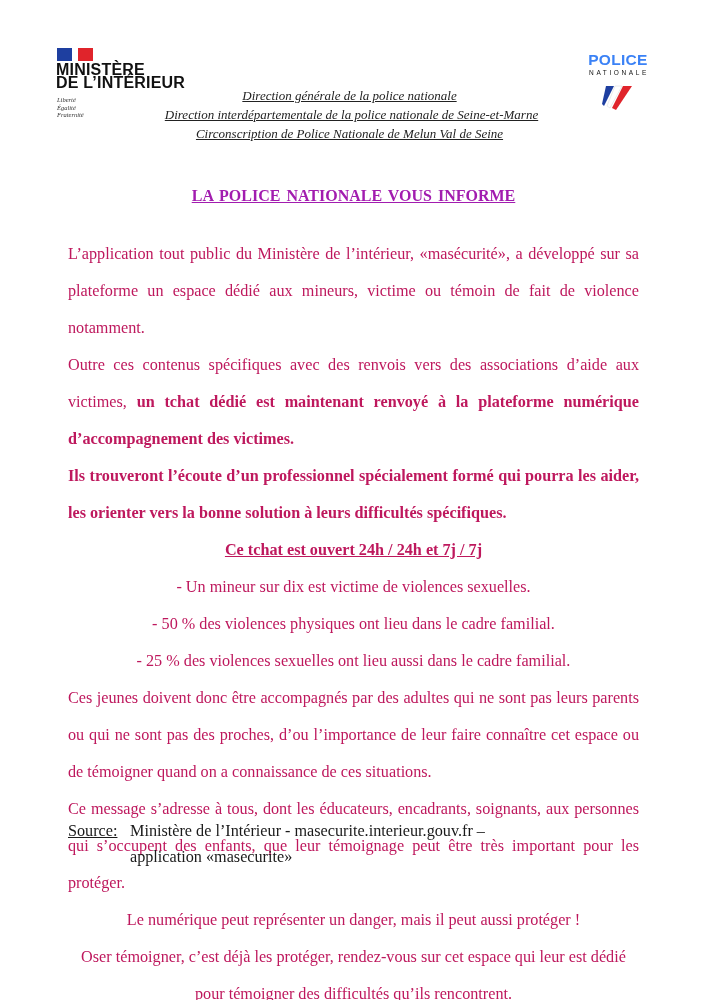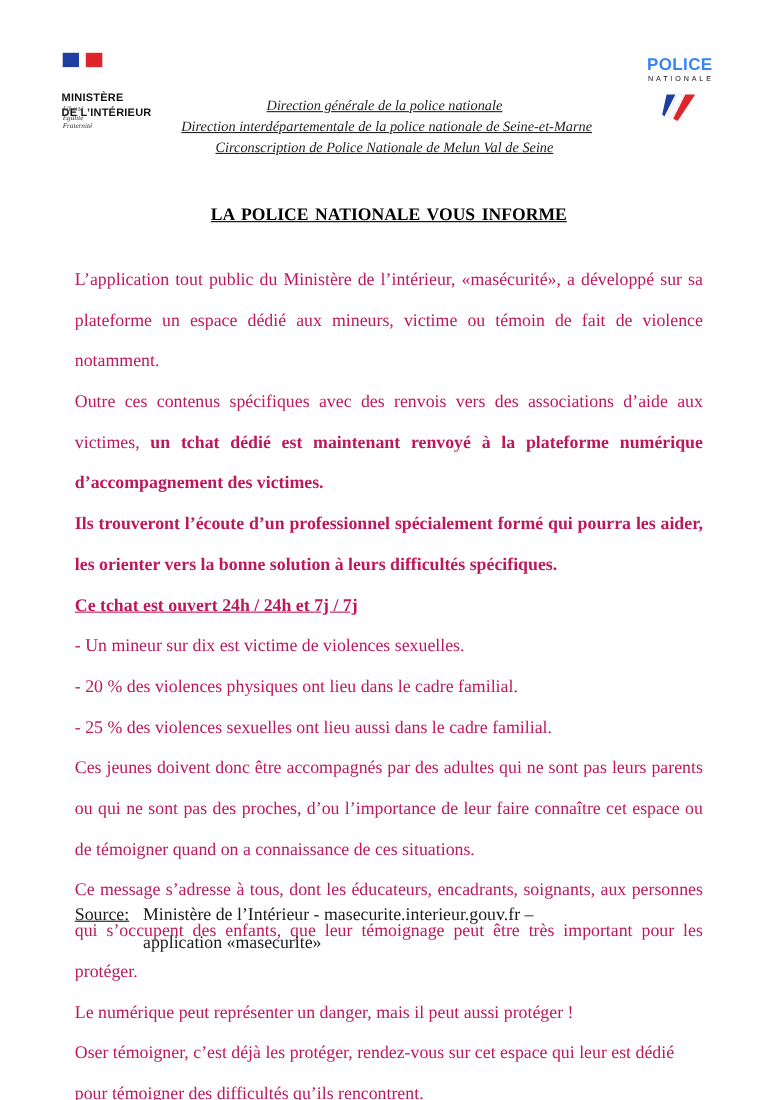--- a/index.html
+++ b/index.html
@@ -3,36 +3,36 @@
 <meta charset="utf-8">
 <style>
   html, body { margin:0; padding:0; background:#ffffff; }
   body { width:707px; height:1000px; position:relative; overflow:hidden; color:#1a1a1a; font-family:"Liberation Serif", "DejaVu Serif", serif; }
   .abs { position:absolute; }
   
   .flag { left:57px; top:48px; width:36px; height:13px; display:flex; }
   .flag .blue { width:15px; height:13px; background:#1e3fa0; }
   .flag .white { width:6px; height:13px; background:#fff; }
   .flag .red { width:15px; height:13px; background:#e0242b; }
-  .min-name { left:56px; top:64px; font-family:"Liberation Sans", "DejaVu Sans", sans-serif; font-weight:bold; font-size:10px; line-height:12.5px; color:#111; letter-spacing:0.2px;margin-top:20px; }
+  .min-name { left:56px; top:64px; font-family:"Liberation Sans", "DejaVu Sans", sans-serif; font-weight:bold; font-size:16px; line-height:12.5px; color:#111; letter-spacing:0.2px; }
   .motto { left:57px; top:96px; font-family:"Liberation Serif", serif; font-style:italic; font-size:6.5px; line-height:7.5px; color:#333; }
   
   .police-logo { left:578px; top:52px; width:80px; text-align:center; }
   .police-word { font-family:"Liberation Sans", "DejaVu Sans", sans-serif; font-weight:bold; font-size:15.5px; line-height:16px; color:#3b82f6; letter-spacing:0.3px; }
   .nationale-word { font-family:"Liberation Sans", "DejaVu Sans", sans-serif; font-size:6.5px; letter-spacing:2.6px; color:#111; line-height:9px; margin-left:2px; }
   .police-emblem { left:598px; top:80px; }
   
   .dir { left:0; width:707px; text-align:center; font-style:italic; font-size:13px; text-decoration:underline; color:#222; line-height:18px; }
   .dir1 { top:87px; left:-4px; }
   .dir2 { top:106px; left:-2px; }
   .dir3 { top:125px; left:-4px; }
-  .title { top:187px; left:0; width:707px; text-align:center; font-weight:bold; font-size:16px; text-decoration:underline; color:#000000; word-spacing:2px; }
+  .title { top:187px; left:0; width:707px; text-align:center; font-weight:bold; font-size:16px; text-decoration:underline; color:#a21caf; word-spacing:2px; }
   .body { left:68px; top:236px; width:571px; font-size:16.2px; line-height:37px; color:#be185d; }
   .body p { margin:0; text-align:justify; }
-  .body .left { text-align:left; }
+  .body .left { text-align:center; }
   .b { font-weight:bold;margin-top:14px; }
   .u { text-decoration:underline; }
   .source { left:68px; top:819px; font-size:16.2px; line-height:25.5px; color:#1a1a1a; }
   .source .lbl { text-decoration:underline; display:inline-block; width:62px; }
   .source .line2 { padding-left:62px; }
 </style>
 </head>
 <body>
 
 <div class="abs flag">
@@ -65,21 +65,21 @@
 <div class="abs dir dir3">Circonscription de Police Nationale de Melun Val de Seine</div>
 
 <div class="abs title">LA  POLICE  NATIONALE VOUS  INFORME</div>
 
 <div class="abs body">
   <p>L’application tout public du Ministère de l’intérieur, «masécurité», a développé sur sa plateforme un espace dédié aux mineurs, victime ou témoin de fait de violence notamment.</p>
   <p><span>Outre ces contenus spécifiques avec des renvois vers des associations d’aide aux victimes, </span><span class="b">un tchat dédié est maintenant renvoyé à la plateforme numérique d’accompagnement des victimes.</span></p>
   <p class="b">Ils trouveront l’écoute d’un professionnel spécialement formé qui pourra les aider, les orienter vers la bonne solution à leurs difficultés spécifiques.</p>
   <p class="left"><span class="b u">Ce tchat est ouvert 24h / 24h et 7j / 7j </span></p>
   <p class="left">- Un mineur sur dix est victime de violences sexuelles.</p>
-  <p class="left">- 20 % des violences physiques ont lieu dans le cadre familial.</p>
+  <p class="left">- 50 % des violences physiques ont lieu dans le cadre familial.</p>
   <p class="left">- 25 % des violences sexuelles ont lieu aussi dans le cadre familial.</p>
   <p>Ces jeunes doivent donc être accompagnés par des adultes qui ne sont pas leurs parents ou qui ne sont pas des proches, d’ou l’importance de leur faire connaître cet espace ou de témoigner quand on a connaissance de ces situations.</p>
   <p>Ce message s’adresse à tous, dont les éducateurs, encadrants, soignants, aux personnes qui s’occupent des enfants, que leur témoignage peut être très important pour les protéger.</p>
   <p class="left">Le numérique peut représenter un danger, mais il peut aussi protéger !</p>
   <p class="left">Oser témoigner, c’est déjà les protéger, rendez-vous sur cet espace qui leur est dédié pour témoigner des difficultés qu’ils rencontrent.</p>
 </div>
 
 <div class="abs source">
   <div><span class="lbl">Source:</span><span>Ministère de l’Intérieur  - masecurite.interieur.gouv.fr –</span></div>
   <div class="line2">application «masecurite»</div>

